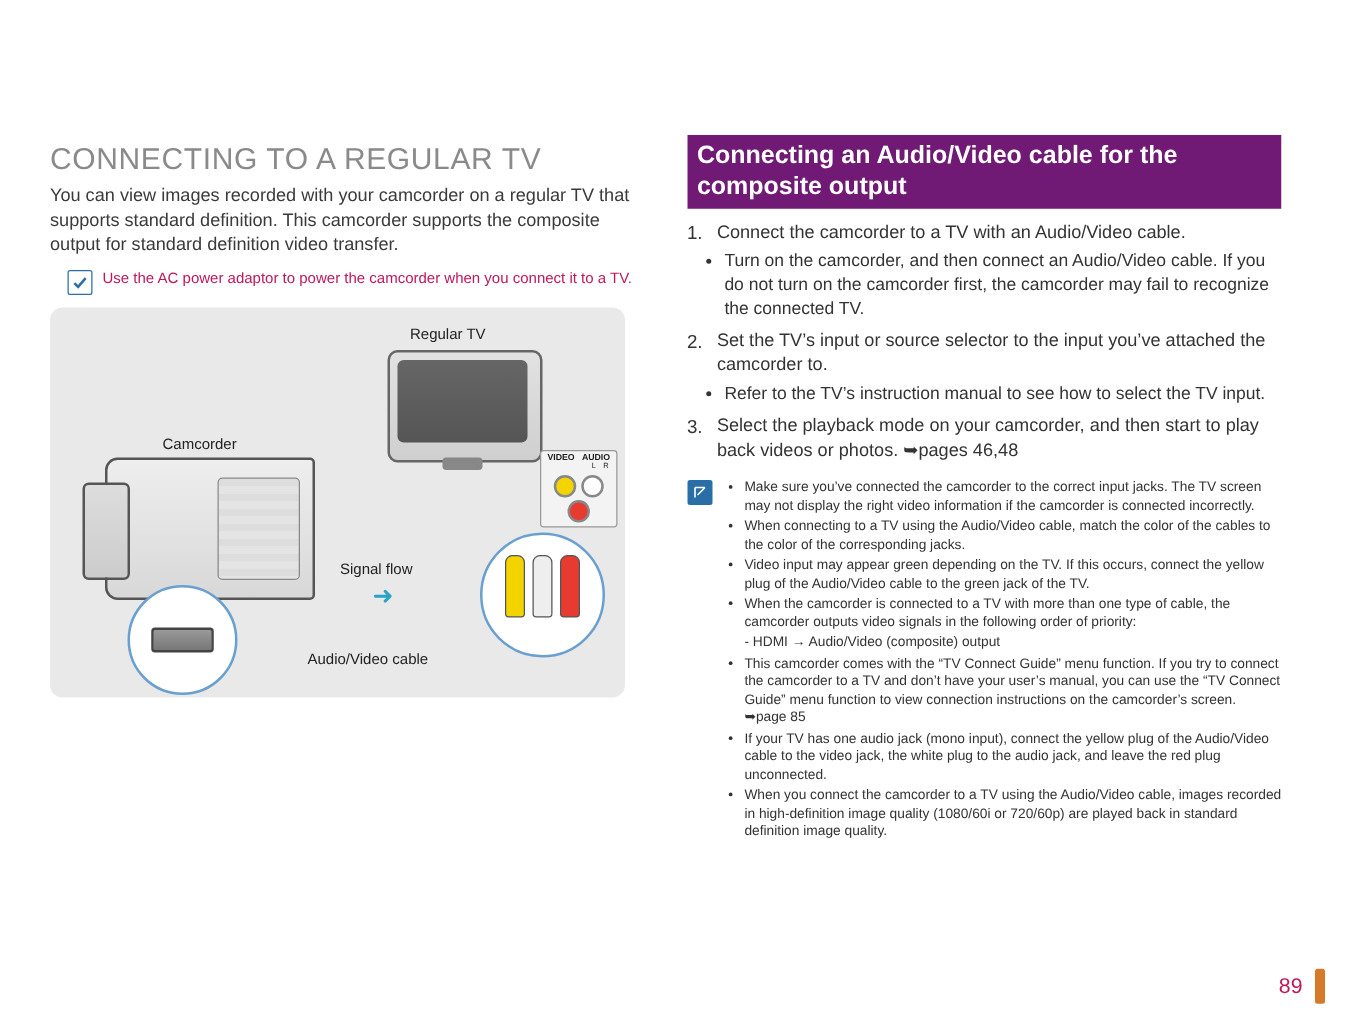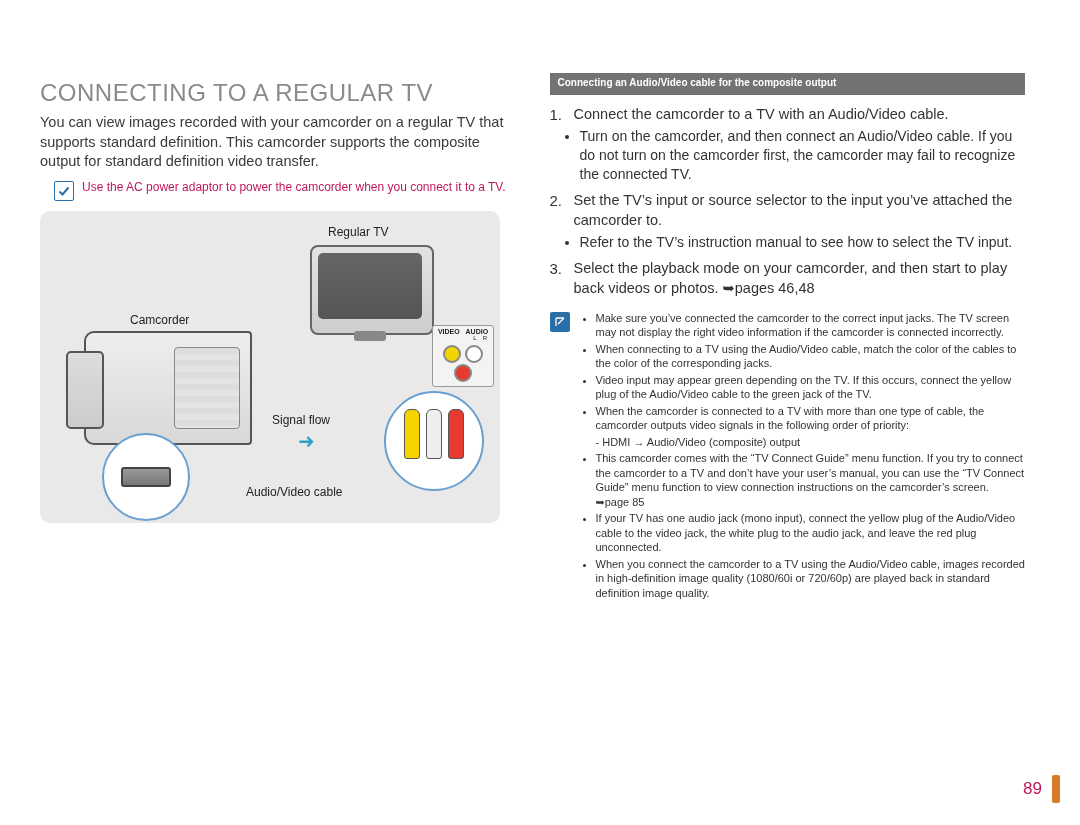--- a/index.html
+++ b/index.html
@@ -27,20 +27,21 @@
     padding-bottom: 2px;
   }
   .columns {
     display: flex;
     gap: 34px;
     margin-top: 18px;
   }
   .col {
     flex: 1 1 0;
     min-width: 0;
+    margin-top: 35px;
   }
   .h2 {
     font-size: 24px;
     color: #8a8a8a;
     letter-spacing: 0.5px;
     margin: 6px 0 6px 0;
   }
   .intro {
     font-size: 14.5px;
     line-height: 1.35;
@@ -152,24 +153,24 @@
     gap:6px; padding-top:16px; box-sizing:border-box;
   }
   .plug { width:14px; height:48px; border-radius:6px 6px 3px 3px; border:1px solid #555;}
   .plug.y{background:#f4d400;} .plug.w{background:#eee;} .plug.r{background:#e63b2e;}
   .flow-arrow {
     position:absolute; top:218px; left:258px;
     color:#2aa3c7; font-size:20px;
   }
   
   .subhead {
-    background: #737373;
+    background: #701a75;
     color: #fff;
     font-weight: bold;
-    font-size: 10px;
+    font-size: 20px;
     padding: 4px 8px 5px 8px;
     line-height: 1.25;
     margin-bottom: 10px;
   }
   .step {
     display: flex;
     gap: 8px;
     font-size: 14.5px;
     line-height: 1.35;
     color: #333;

